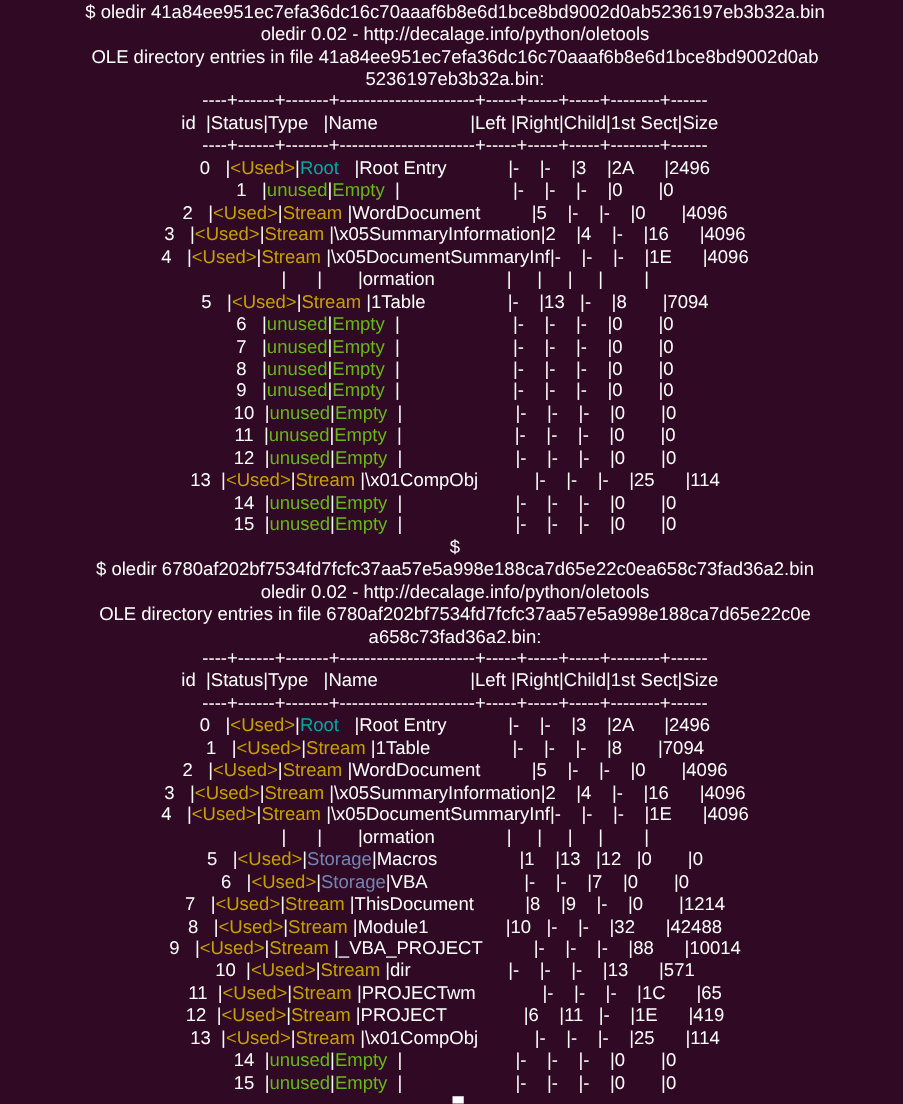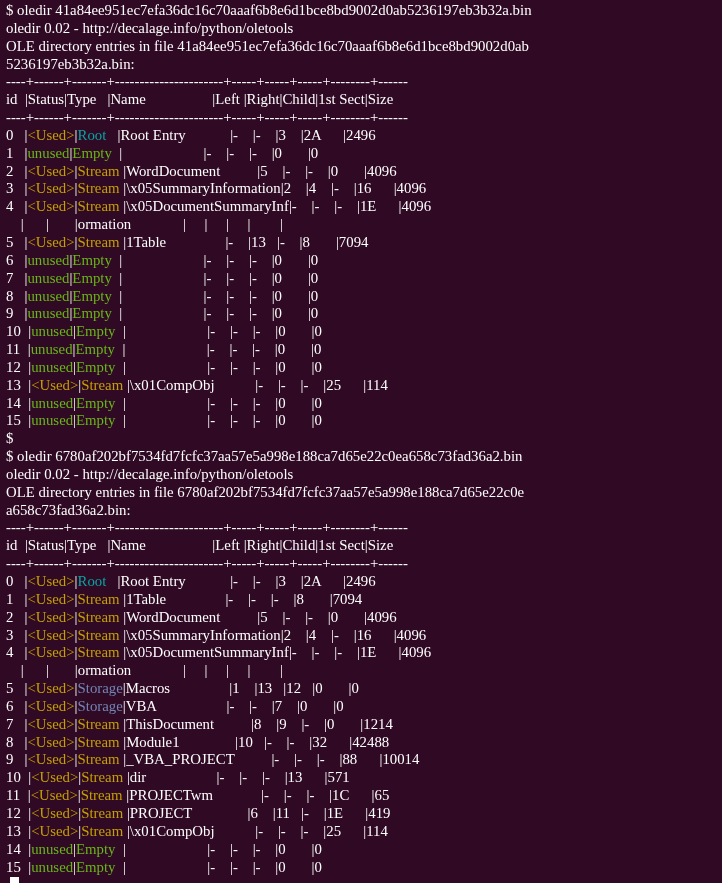--- a/index.html
+++ b/index.html
@@ -5,24 +5,25 @@
   html, body { margin: 0; padding: 0; }
   body {
     width: 722px; height: 883px; overflow: hidden;
     background: #300A24;
   }
   .terminal {
     box-sizing: border-box;
     width: 722px; height: 883px;
     overflow: hidden;
     padding: 2px 0 0 6px;
-    font-family: Liberation Serif, serif;
+    font-family: Liberation Sans, sans-serif;
     font-size: 14.8px;
     line-height: 17.85px;
     white-space: pre;
+    text-align: center;
   }
   .line { white-space: pre; }
   .cursor {
     display: inline-block;
     width: 8.9px; height: 16px;
     vertical-align: top;
     margin-top: 1px;
   }
 </style>
 </head>

